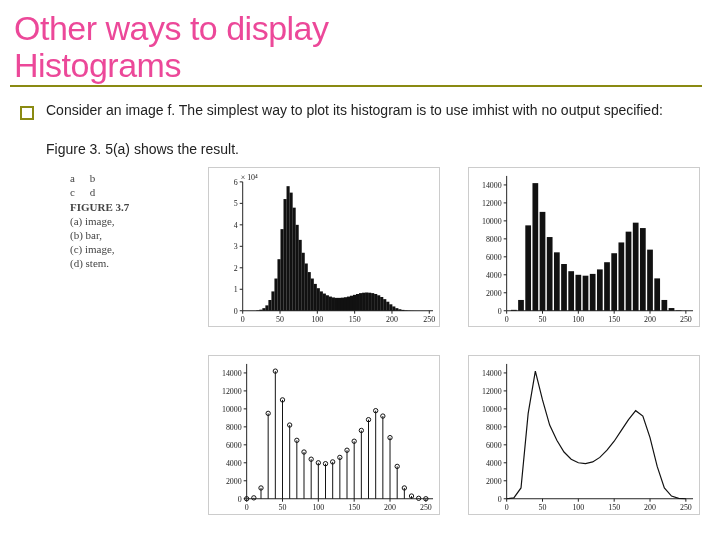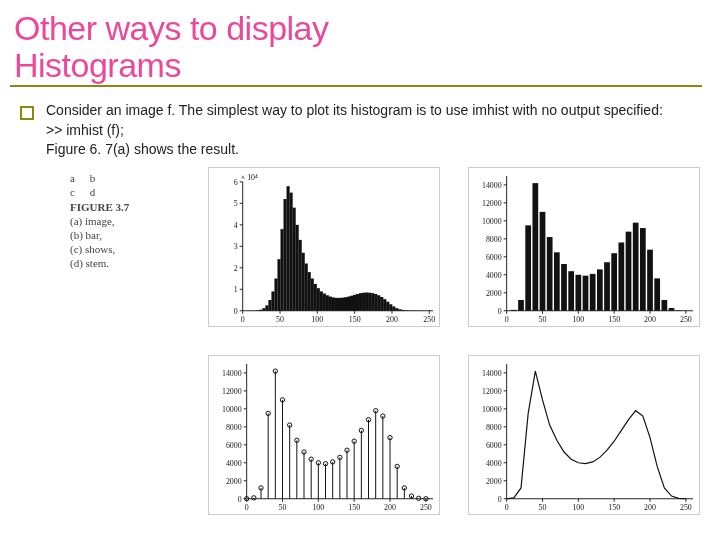--- a/index.html
+++ b/index.html
@@ -34,33 +34,33 @@
   <h1>
     <span>Other ways to display</span><br>
     <span>Histograms</span>
   </h1>
   <div class="rule"></div>
 
   <div class="body">
     <div class="bullet"></div>
     <div class="txt">
       <span>Consider an image f. The simplest way to plot its histogram is to use imhist with no output specified:</span><br>
-      <span>&gt;&gt; imhist (f);</span><br>
-      <span>Figure 6. 7(a) shows the result.</span>
+      <br>
+      <span>Figure 3. 5(a) shows the result.</span>
     </div>
   </div>
 
   <div class="fig">
     <div class="grid">
       <div class="caption">
         <div class="lab">a&nbsp;b<br>c&nbsp;d</div>
         <div><b>FIGURE 3.7</b></div>
         <div>(a) image,</div>
         <div>(b) bar,</div>
-        <div>(c) shows,</div>
+        <div>(c) image,</div>
         <div>(d) stem.</div>
       </div>
 
       <div class="panel">
           <svg id="p0" viewBox="0 0 232 160">
             <path class="axis" d="M 34 14 V 144 H 226"></path>
             <path class="axis" d="M 34 144 v 3"></path>
             <text x="34" y="155" text-anchor="middle" class="ylab">0</text>
             <path class="axis" d="M 71.64705882352942 144 v 3"></path>
             <text x="71.64705882352942" y="155" text-anchor="middle" class="ylab">50</text>

